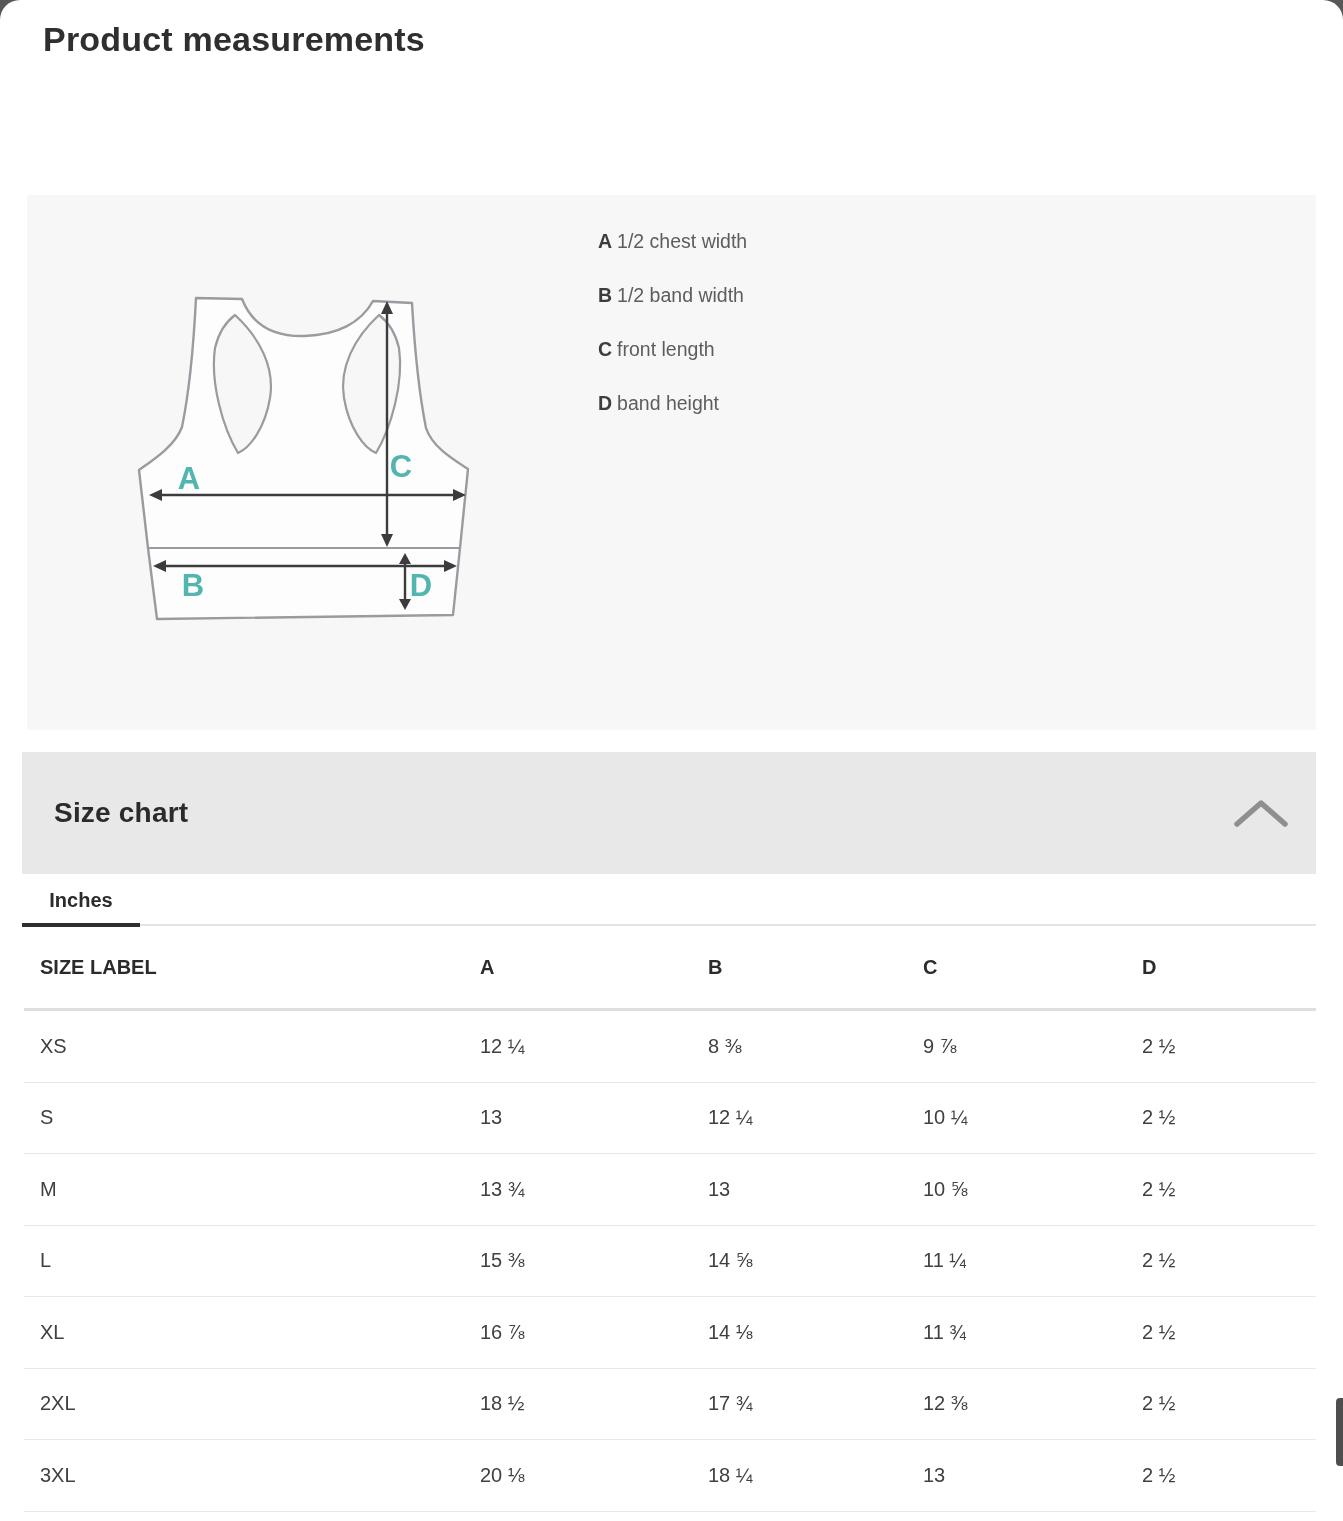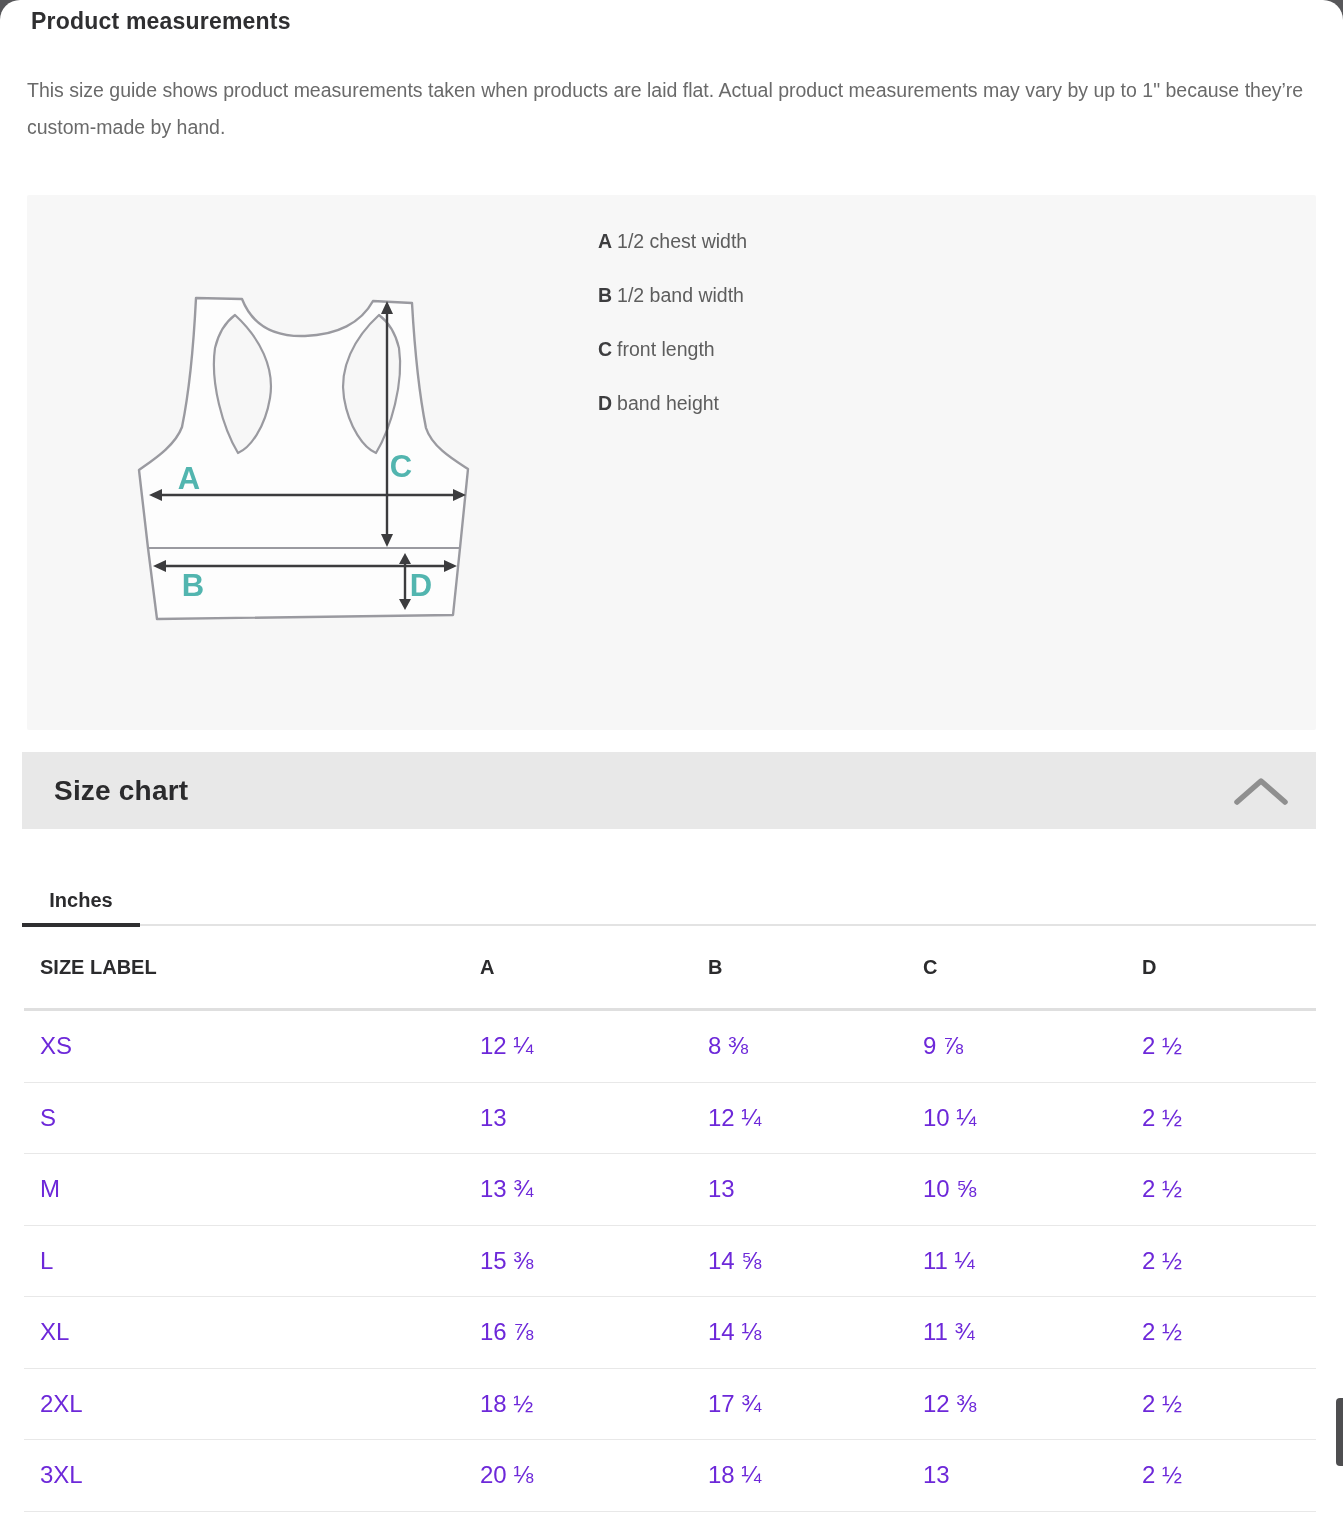--- a/index.html
+++ b/index.html
@@ -12,22 +12,22 @@
     overflow: hidden;
   }
   .card {
     position: absolute; inset: 0;
     background: #ffffff;
     border-radius: 20px 20px 0 0;
     overflow: hidden;
   }
   .page-title {
     position: absolute; left: 27px; top: 4px;
-    margin: 4px;
-    font-size: 23px; font-weight: bold; color: #2f2f31;
+    margin: 16px;
+    font-size: 34px; font-weight: bold; color: #2f2f31;
     letter-spacing: 0.2px;
   }
   .page-desc {
     position: absolute; left: 27px; top: 72px; width: 1292px;
     margin: 0;
     font-size: 19.5px; line-height: 37px; color: #6a6a6a;
   }
   .diagram-box {
     position: absolute; left: 27px; top: 195px;
     width: 1289px; height: 535px;
@@ -37,21 +37,21 @@
   .bra-svg { position: absolute; left: 108px; top: 98px; width: 340px; height: 335px; }
   .legend { position: absolute; left: 551px; top: 36px; }
   .legend-item {
     font-size: 19.5px; line-height: 20px; margin-bottom: 34px;
     color: #5d5d5d;
     margin-left: 20px;
   }
   .legend-item b { color: #3d3d3f; font-weight: bold; margin-right: 5px; }
   .sc-band {
     position: absolute; left: 22px; top: 752px;
-    width: 1294px; height: 77px;
+    width: 1294px; height: 122px;
     background: #e8e8e8;
     display: flex; align-items: center; justify-content: space-between;
     padding: 0 28px 0 32px;
     cursor: pointer;
   }
   .sc-title { font-size: 28px; font-weight: bold; color: #2b2b2d; letter-spacing: 0.2px; }
   .tabs {
     position: absolute; left: 22px; top: 876px;
     width: 1294px; height: 50px;
     border-bottom: 2px solid #e3e3e3;
@@ -77,38 +77,37 @@
     padding-left: 16px;
   }
   .thead {
     height: 85px;
     border-bottom: 3px solid #dfdfdf;
     font-size: 20px; font-weight: bold; color: #2b2b2d;
   }
   .trow {
     height: 71.5px;
     border-bottom: 1px solid #e8e8e8;
-    font-size: 24px; color: #6d28d9;
+    font-size: 20px; color: #404040;
   }
   .scroll-thumb {
     position: absolute; right: 0; top: 1398px;
     width: 7px; height: 68px;
     background: #4e4e50;
     border-radius: 4px 0 0 4px;
     z-index: 5;
   }
 </style>
 </head>
 <body>
 
 <div class="card">
 
   <h1 class="page-title">Product measurements</h1>
 
-  <p class="page-desc">This size guide shows product measurements taken when products are laid flat. Actual product measurements may vary by up to 1" because they’re custom-made by hand.</p>
 
   <div class="diagram-box">
 
     <svg class="bra-svg" viewBox="0 0 340 335">
 
       <path d="M 61,5 L 107,6 C 118,34 140,44 170,43 C 202,42 226,30 238,8 L 277,10
            C 279,45 283,95 291,135 C 297,154 319,167 333,176 L 325,255 L 318,322
            L 22,326 L 13,255 L 4,177 C 18,167 40,153 47,134 C 55,95 59,45 61,5 Z" fill="#fdfdfd" stroke="#9a9aa0" stroke-width="2.4" stroke-linejoin="round"></path>
 
       <path d="M 13,255 L 325,255" fill="none" stroke="#9a9aa0" stroke-width="2.2"></path>

